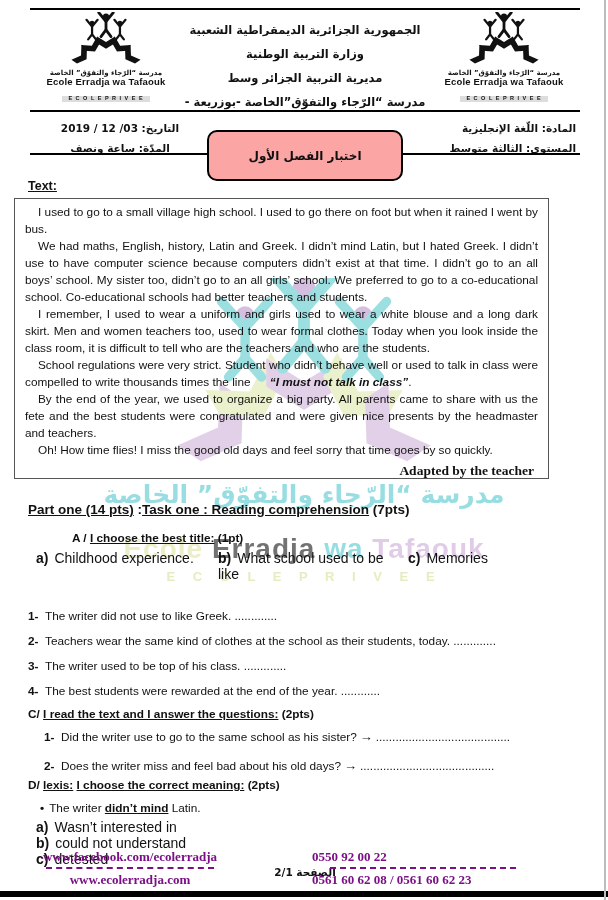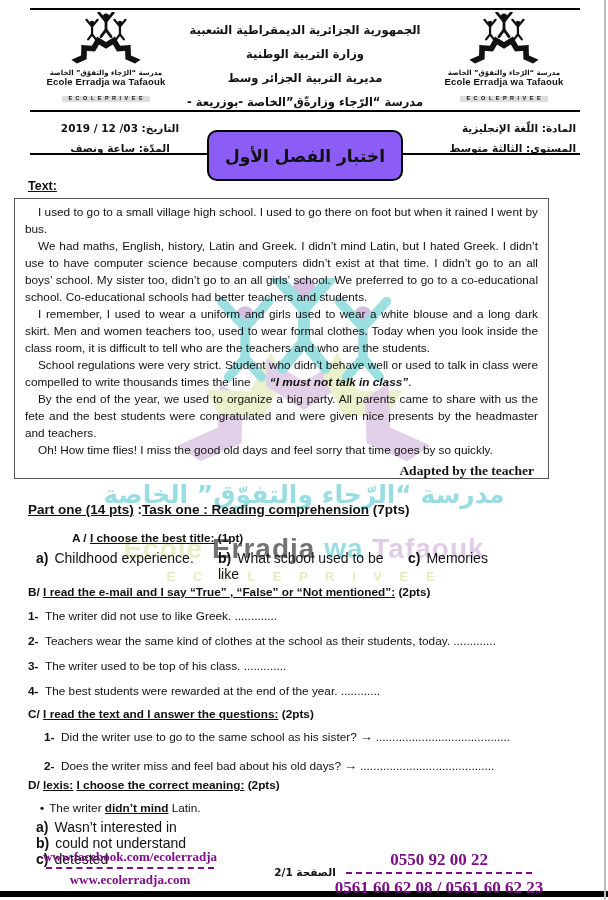--- a/index.html
+++ b/index.html
@@ -21,22 +21,22 @@
   .logo-svg{width:112px;height:58px;display:block;margin:0 auto;}
   .logo-ar{font-size:7px;font-weight:bold;}
   .logo-name{font-size:9.5px;font-weight:bold;letter-spacing:.2px;}
   .logo-type{font-size:5.5px;font-weight:bold;letter-spacing:1px;background:#ddd;display:inline-block;padding:0 6px;margin-top:1px;}
   .gov{flex:1;text-align:center;font-weight:bold;font-size:11.5px;line-height:24px;padding-top:6px;}
 
   
   .info-right{position:absolute;right:32px;top:118px;text-align:right;font-weight:bold;font-size:10.5px;line-height:20px;}
   .info-left{position:absolute;left:40px;top:118px;width:160px;text-align:center;font-weight:bold;font-size:10.5px;line-height:20px;}
   .exam-title-box{position:absolute;left:207px;top:130px;width:192px;height:47px;border:2.5px solid #000;border-radius:10px;
-        background:#8b5cf6;z-index:2;display:flex;align-items:center;justify-content:center;
-        font-size:17px;font-weight:bold;}
+        background:#fca5a5;z-index:2;display:flex;align-items:center;justify-content:center;
+        font-size:12px;font-weight:bold;}
 
   
   .text-label{position:absolute;left:28px;top:179px;font-weight:bold;font-size:12.5px;text-decoration:underline;z-index:2;}
   .text-box{position:absolute;left:14px;right:15px;top:198px;height:281px;border:1.2px solid #555;
         padding:5px 10px 0 10px;box-sizing:border-box;font-size:11.8px;line-height:17px;text-align:justify;z-index:1;}
   .text-box p{margin:0;text-indent:13px;}
   .quote-line{font-style:italic;font-weight:bold;margin-left:16px;}
   .attribution{text-align:right;font-family:"Liberation Serif",serif;font-weight:bold;font-size:13.5px;margin-top:3px;padding-right:4px;}
 
   
@@ -65,22 +65,22 @@
   .sc-arrow{font-weight:bold;font-size:13px;padding:0 3px;}
   .sd-head{top:778px;}
   .sd-bullet{position:absolute;left:40px;top:801px;font-size:11.8px;}
   .bullet-char{font-weight:bold;margin-right:5px;}
   .stem-emph{font-weight:bold;text-decoration:underline;}
   .sd-opts{top:819px;flex-direction:column;}
 
   
   .footer-left{position:absolute;left:28px;top:849px;width:204px;text-align:center;
         font-family:"Liberation Serif",serif;font-weight:bold;font-size:13px;color:#7b0f86;line-height:1.25;}
-  .footer-right{position:absolute;right:14px;top:849px;width:222px;text-align:center;
-        font-family:"Liberation Serif",serif;font-weight:bold;font-size:17px;color:#7b0f86;line-height:1.25;}
+  .footer-right{position:absolute;right:30px;top:849px;width:222px;text-align:left;
+        font-family:"Liberation Serif",serif;font-weight:bold;font-size:13px;color:#7b0f86;line-height:1.25;}
   .dash-sep{border-top:2px dashed #7b0f86;margin:2px 18px 3px 18px;}
   .footer-page{position:absolute;left:250px;top:866px;width:110px;text-align:center;
         font-weight:bold;font-size:10.5px;}
 </style>
 </head>
 <body>
 
 <div class="page">
 
   <div class="rule-top"></div>
@@ -121,21 +121,21 @@
       </svg>
       <div class="logo-ar ar">مدرسة “الرّجاء والتفوّق” الخاصة</div>
       <div class="logo-name">Ecole Erradja wa Tafaouk</div>
       <div class="logo-type">E C O L E   P R I V E E</div>
     </div>
 
     <div class="gov ar">
       <div>الجمهورية الجزائرية الديمقراطية الشعبية</div>
       <div>وزارة التربية الوطنية</div>
       <div>مديرية التربية الجزائر وسط</div>
-      <div>مدرسة “الرّجاء وزارةّق”الخاصة -بوزريعة -</div>
+      <div>مدرسة “الرّجاء والتفوّق”الخاصة -بوزريعة -</div>
     </div>
 
     <div class="logo-block">
       <svg class="logo-svg" viewBox="0 0 140 104">
         <g fill="#111">
           <g transform="rotate(-56 70 108)">
               <path d="M54 44 L70 54 L86 44 L86 56 L70 66 L54 56 Z"></path>
             </g>
           <g transform="rotate(-28 70 108)">
               <path d="M54 44 L70 54 L86 44 L86 56 L70 66 L54 56 Z"></path>
@@ -241,23 +241,20 @@
 
     <div class="sec-head sa-head">
       <span>A / </span><span class="u">I choose the best title:</span><span> (1pt)</span>
     </div>
     <div class="opt-row sa-opts">
       <span class="oa1"><span class="opt-letter">a)</span><span>Childhood experience.</span></span>
       <span class="oa2"><span class="opt-letter">b)</span><span>What school used to be like</span></span>
       <span><span class="opt-letter">c)</span><span>Memories</span></span>
     </div>
 
-    <div class="sec-head sb-head">
-      <span>B/ </span><span class="u">I read the e-mail and I say “True” , “False” or “Not mentioned”:</span><span> (2pts)</span>
-    </div>
     <div class="list-item sb1"><span class="li-num">1-</span><span>The writer did not use to like Greek. .............</span></div>
     <div class="list-item sb2"><span class="li-num">2-</span><span>Teachers wear the same kind of clothes at the school as their students, today. .............</span></div>
     <div class="list-item sb3"><span class="li-num">3-</span><span>The writer used to be top of his class. .............</span></div>
     <div class="list-item sb4"><span class="li-num">4-</span><span>The best students were rewarded at the end of the year. ............</span></div>
 
     <div class="sec-head sc-head">
       <span>C/ </span><span class="u">I read the text and I answer the questions:</span><span> (2pts)</span>
     </div>
     <div class="sc-item sc1"><span class="li-num">1-</span><span>Did the writer use to go to the same school as his sister?</span><span class="sc-arrow">→</span><span>.........................................</span></div>
     <div class="sc-item sc2"><span class="li-num">2-</span><span>Does the writer miss and feel bad about his old days?</span><span class="sc-arrow">→</span><span>.........................................</span></div>

